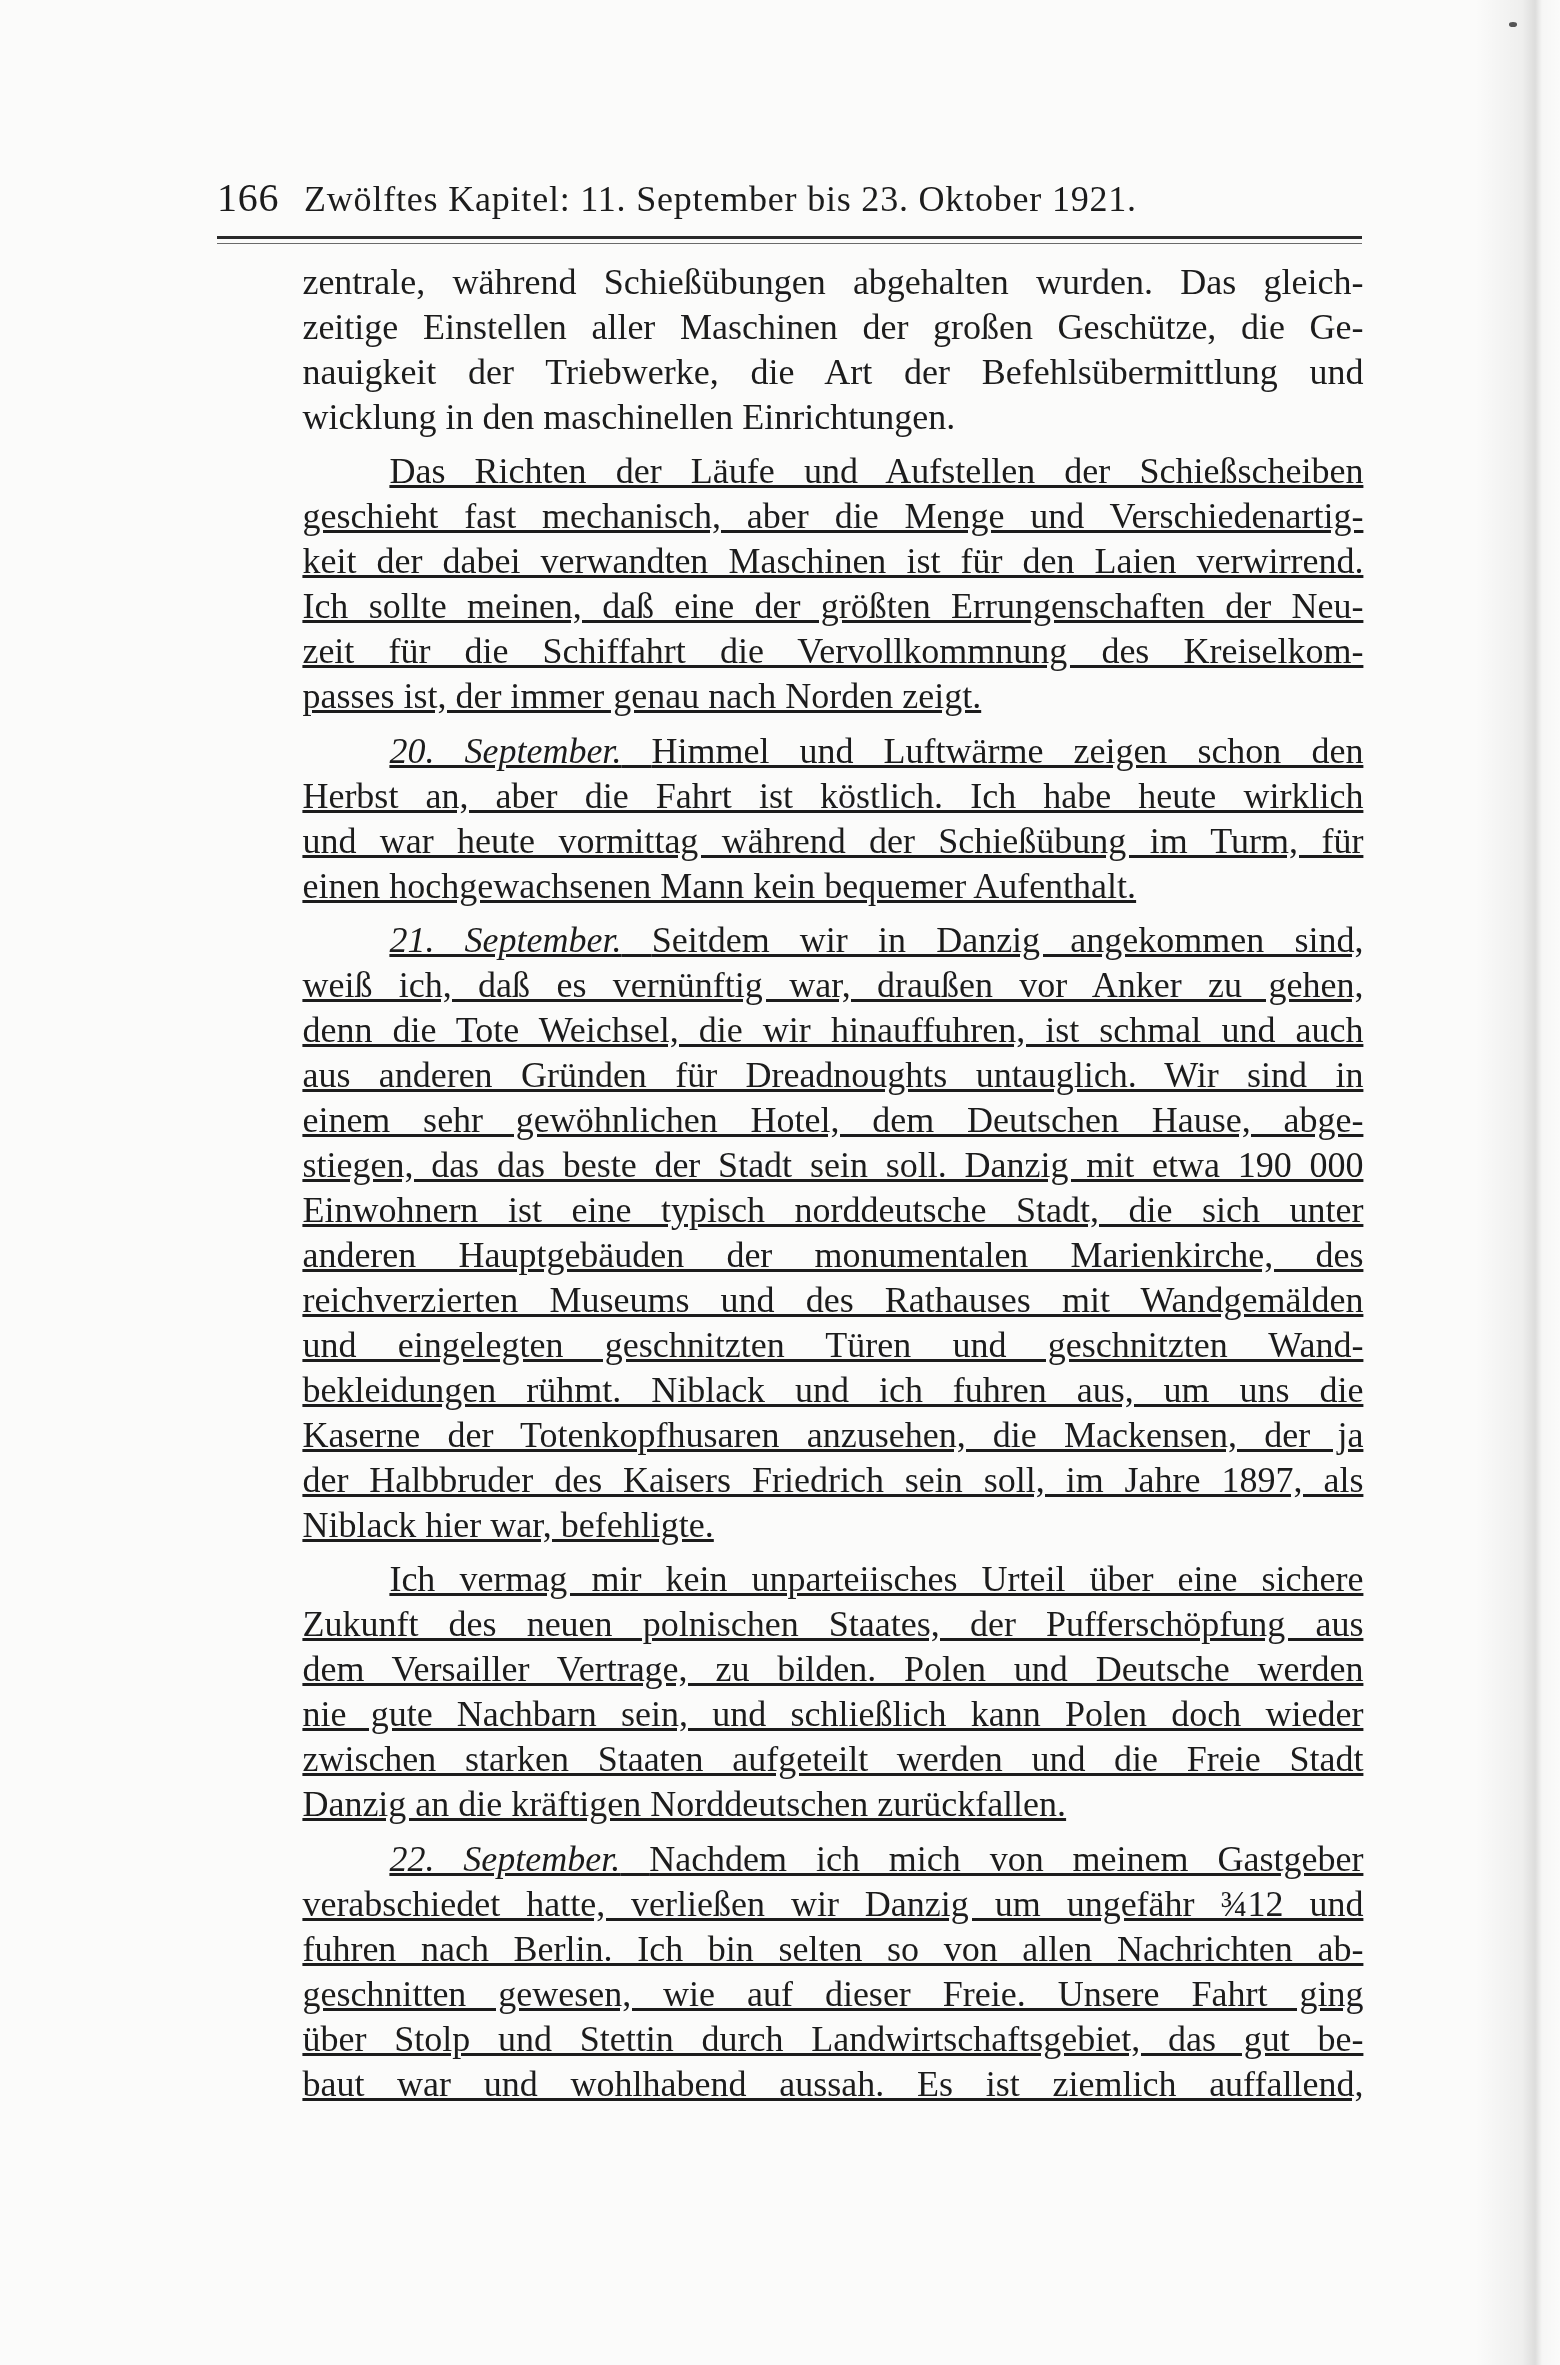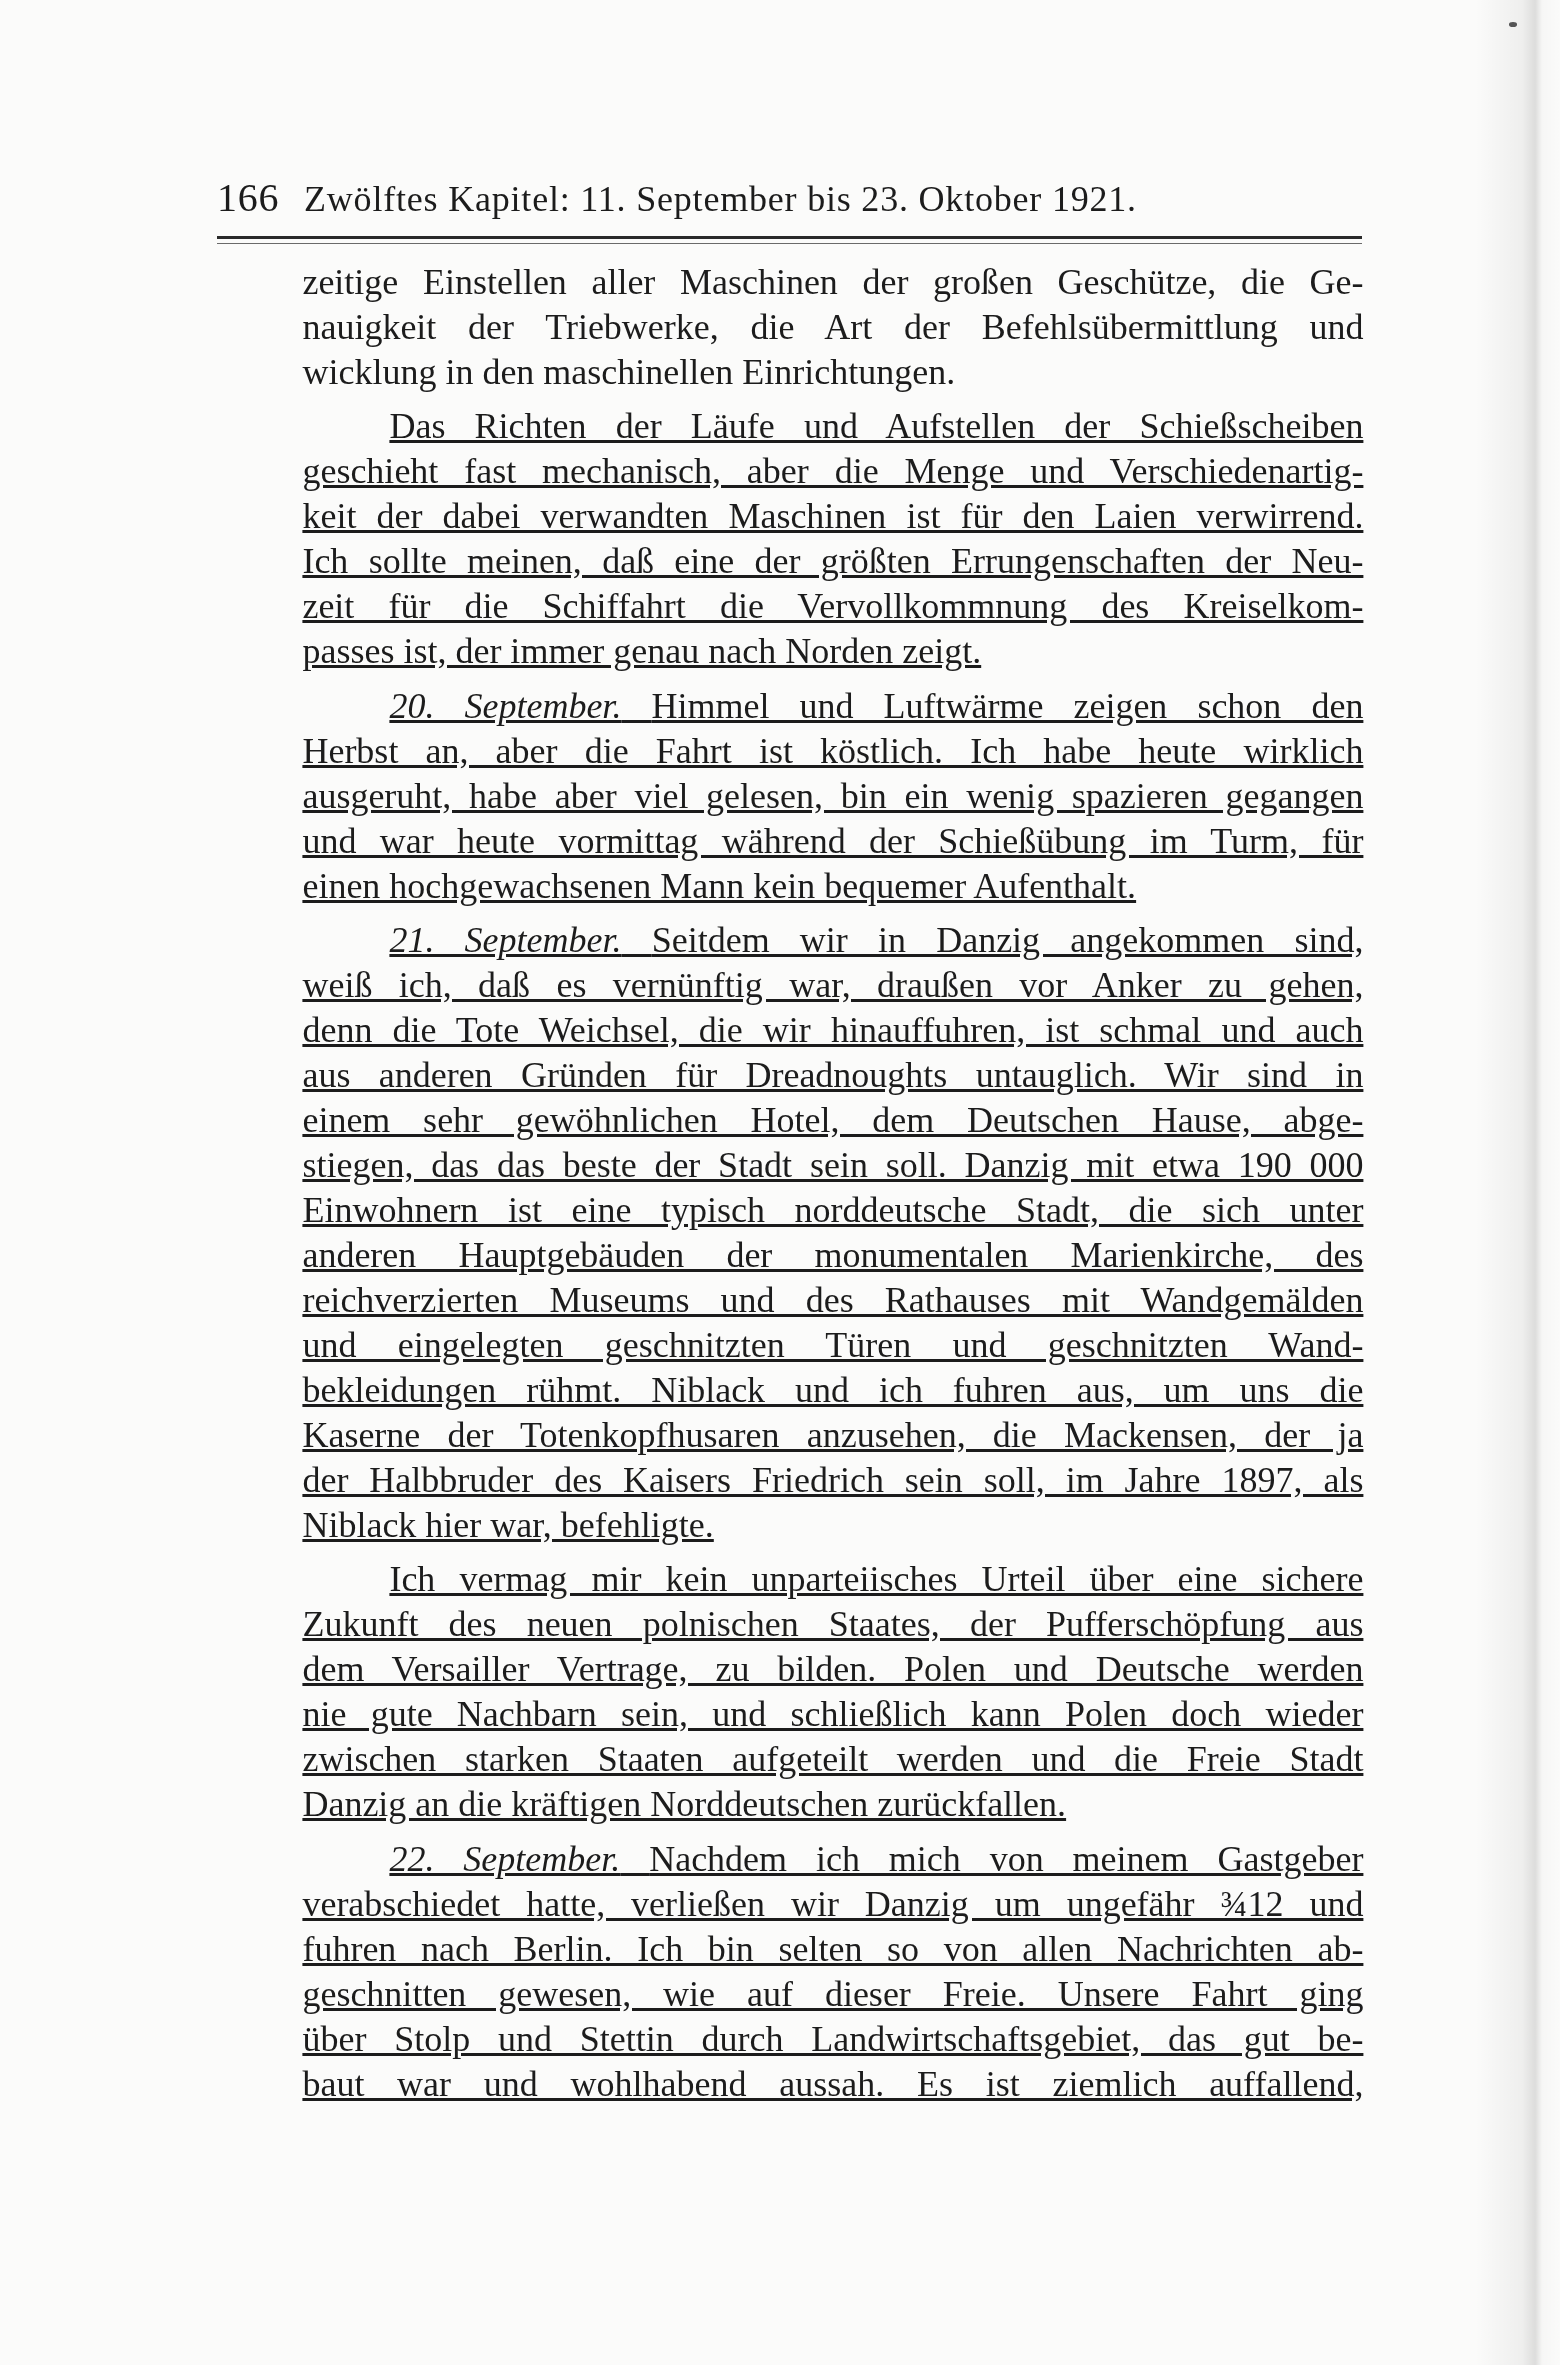--- a/index.html
+++ b/index.html
@@ -113,36 +113,36 @@
 <div class="page">
   <div class="running-head">
     <span class="page-number">166</span>
     <span class="running-title">Zwölftes Kapitel: 11. September bis 23. Oktober 1921.</span>
   </div>
   <div class="rule-thick"></div>
   <div class="rule-thin"></div>
 
   <div class="body-text" id="body-text">
       <div class="para">
+        <span class="line"><span>zentrale, während Schießübungen abgehalten wurden.  Das gleich-</span></span>
         <span class="line"><span>zeitige Einstellen aller Maschinen der großen Geschütze, die Ge-</span></span>
         <span class="line"><span>nauigkeit der Triebwerke, die Art der Befehlsübermittlung und</span></span>
         <span class="line last"><span>wicklung in den maschinellen Einrichtungen.</span></span>
       </div>
       <div class="para gap">
         <span class="line first"><span>Das Richten der Läufe und Aufstellen der Schießscheiben</span></span>
         <span class="line"><span>geschieht fast mechanisch, aber die Menge und Verschiedenartig-</span></span>
         <span class="line"><span>keit der dabei verwandten Maschinen ist für den Laien verwirrend.</span></span>
         <span class="line"><span>Ich sollte meinen, daß eine der größten Errungenschaften der Neu-</span></span>
         <span class="line"><span>zeit für die Schiffahrt die Vervollkommnung des Kreiselkom-</span></span>
         <span class="line last"><span>passes ist, der immer genau nach Norden zeigt.</span></span>
       </div>
       <div class="para gap">
         <span class="line first"><span class="date">20. September.</span>  <span>Himmel und Luftwärme zeigen schon den</span></span>
         <span class="line"><span>Herbst an, aber die Fahrt ist köstlich.  Ich habe heute wirklich</span></span>
-        <span class="line"><span>ausgeruht, habe aber viel gelesen, bin ein wenig spazieren gegangen</span></span>
         <span class="line"><span>und war heute vormittag während der Schießübung im Turm, für</span></span>
         <span class="line last"><span>einen hochgewachsenen Mann kein bequemer Aufenthalt.</span></span>
       </div>
       <div class="para gap">
         <span class="line first"><span class="date">21. September.</span>  <span>Seitdem wir in Danzig angekommen sind,</span></span>
         <span class="line"><span>weiß ich, daß es vernünftig war, draußen vor Anker zu gehen,</span></span>
         <span class="line"><span>denn die Tote Weichsel, die wir hinauffuhren, ist schmal und auch</span></span>
         <span class="line"><span>aus anderen Gründen für Dreadnoughts untauglich.  Wir sind in</span></span>
         <span class="line"><span>einem sehr gewöhnlichen Hotel, dem Deutschen Hause, abge-</span></span>
         <span class="line"><span>stiegen, das das beste der Stadt sein soll. Danzig mit etwa 190 000</span></span>

